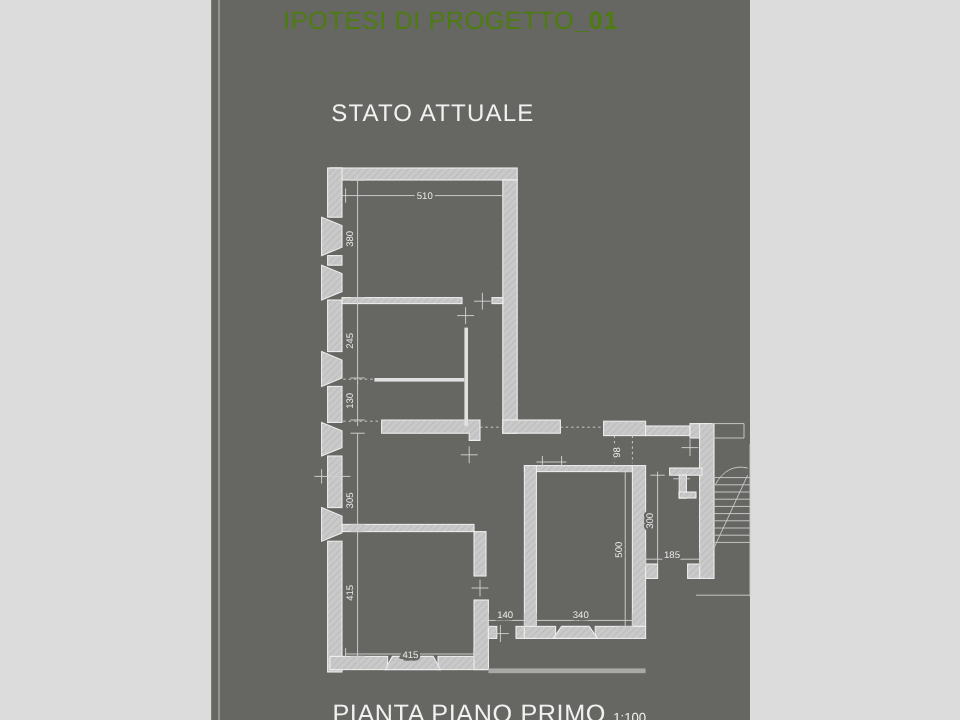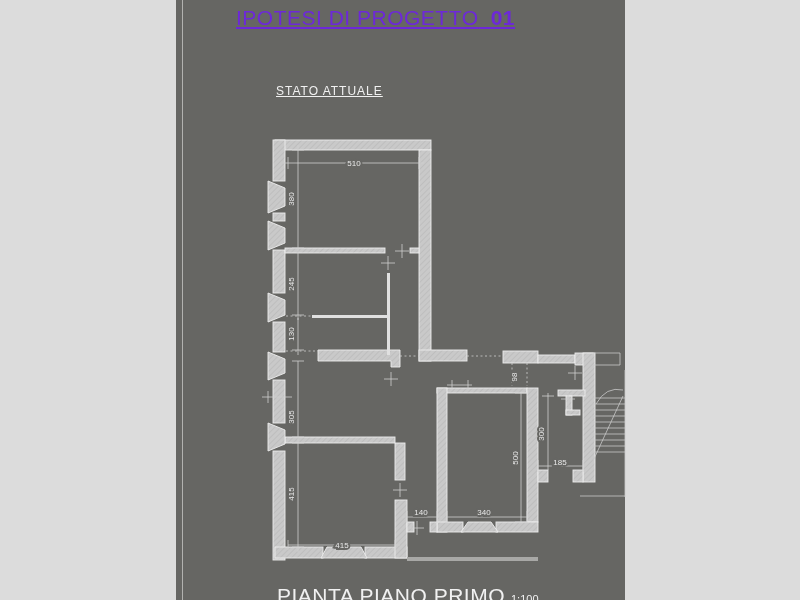--- a/index.html
+++ b/index.html
@@ -11,26 +11,26 @@
   .panel{
     position:absolute;left:176px;top:0;width:449px;height:600px;
     background:#666663;
   }
   .fold-line{
     position:absolute;left:182px;top:0;width:1px;height:600px;
     background:#b2b2b0;
   }
   .title{
     position:absolute;left:236px;top:6px;
-    color:#6d28d9;font-size:21px;letter-spacing:.5px;white-space:nowrap;text-decoration:underline;
+    color:#4d7c0f;font-size:21px;letter-spacing:.5px;white-space:nowrap;
   }
   .title .suffix{font-weight:700;}
   .subtitle{
     position:absolute;left:276px;top:84px;
-    color:#f1f1f1;font-size:12px;letter-spacing:1px;white-space:nowrap;text-decoration:underline;
+    color:#f1f1f1;font-size:20px;letter-spacing:1px;white-space:nowrap;
   }
   .caption{
     position:absolute;left:277px;top:584px;
     color:#f1f1f1;font-size:21px;letter-spacing:.5px;white-space:nowrap;
   }
   .caption .scale{font-size:11px;letter-spacing:0;margin-left:6px;}
   svg{position:absolute;left:0;top:0;}
   .wall{fill:url(#hatch);stroke:#eeeeee;stroke-width:.9;}
   .thinwall{fill:#e0e0e0;stroke:none;}
   .dline{stroke:#cfcfcf;stroke-width:.8;fill:none;}

